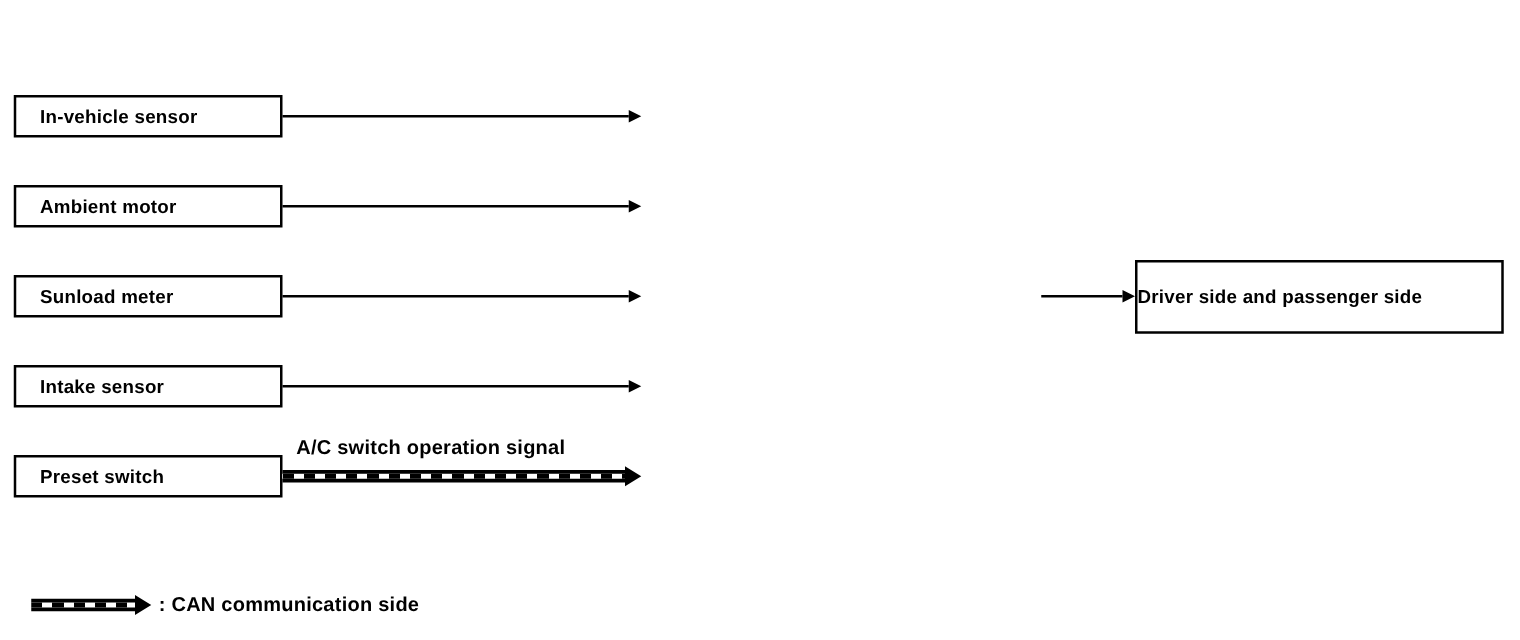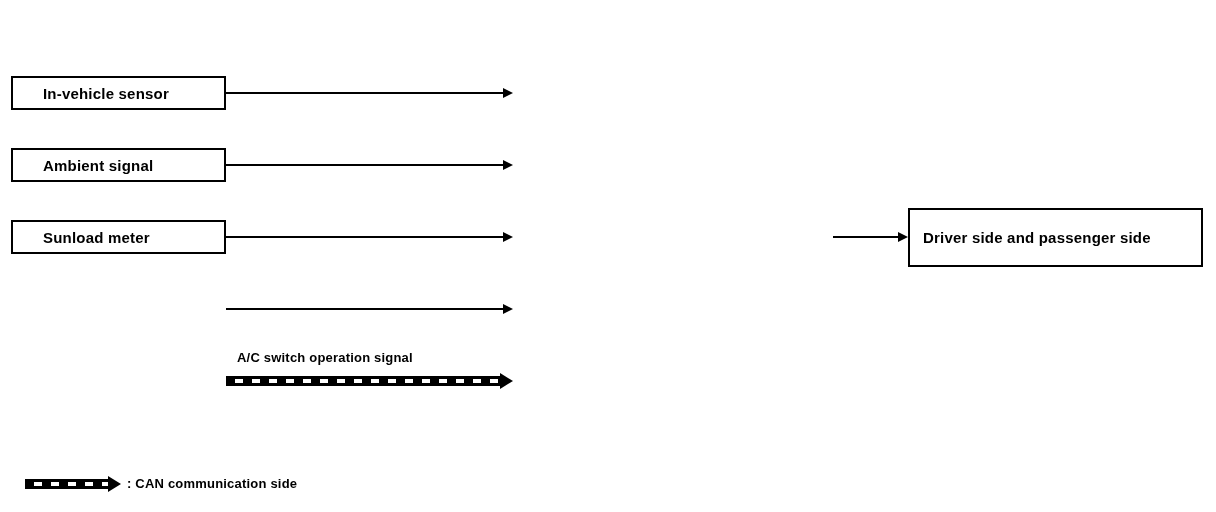--- a/index.html
+++ b/index.html
@@ -25,41 +25,40 @@
     font-size: 15px;
     font-weight: 700;
     letter-spacing: 0.2px;
   }
   .src-box {
     left: 11px;
     width: 215px;
     height: 34px;
     display: flex;
     align-items: center;
-    padding-left: 30px;
+    padding-left: 19px;
   }
   .center-box {
     left: 513px;
     top: 76px;
     width: 320px;
     height: 323px;
     display: flex;
     align-items: center;
     justify-content: center;
     text-align: center;
   }
   .out-box {
     left: 908px;
     top: 208px;
     width: 295px;
     height: 59px;
     display: flex;
     flex-direction: column;
     justify-content: center;
-    padding-left: 13px;
     line-height: 20px;
   }
   
   .h-arrow {
     position: absolute;
     height: 2px;
     background: #000000;
   }
   .h-arrow::after {
     content: "";
@@ -94,34 +93,36 @@
     top: 0;
     width: 0;
     height: 0;
     border-left: 13px solid #000000;
     border-top: 8px solid transparent;
     border-bottom: 8px solid transparent;
   }
   
   .float-label {
     position: absolute;
-    font-size: 13px;
+    font-size: 16px;
     font-weight: 700;
     white-space: nowrap;
     letter-spacing: 0.2px;
   }
 </style>
 </head>
 <body>
 
 <div class="canvas">
 
   <div class="box src-box" style="top:76px">In-vehicle sensor</div>
-  <div class="box src-box" style="top:148px">Ambient signal</div>
+  <div class="box src-box" style="top:148px">Ambient motor</div>
   <div class="box src-box" style="top:220px">Sunload meter</div>
+  <div class="box src-box" style="top:292px">Intake sensor</div>
+  <div class="box src-box" style="top:364px">Preset switch</div>
 
   <div class="h-arrow" style="left:226px; top:92px;  width:277px;"></div>
   <div class="h-arrow" style="left:226px; top:164px; width:277px;"></div>
   <div class="h-arrow" style="left:226px; top:236px; width:277px;"></div>
   <div class="h-arrow" style="left:226px; top:308px; width:277px;"></div>
 
   <div class="float-label" style="left:237px; top:350px;">A/C switch operation signal</div>
   <div class="can-arrow" style="left:226px; top:373px; width:287px;">
     <div class="can-bar"></div>
     <div class="can-head"></div>

